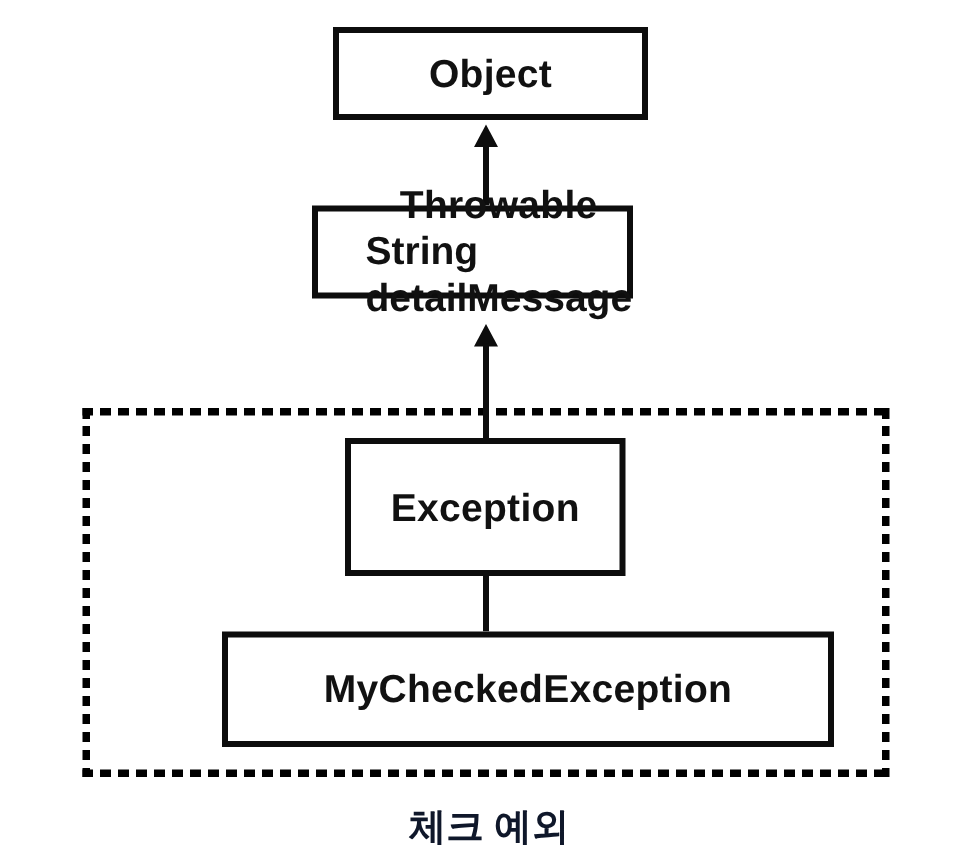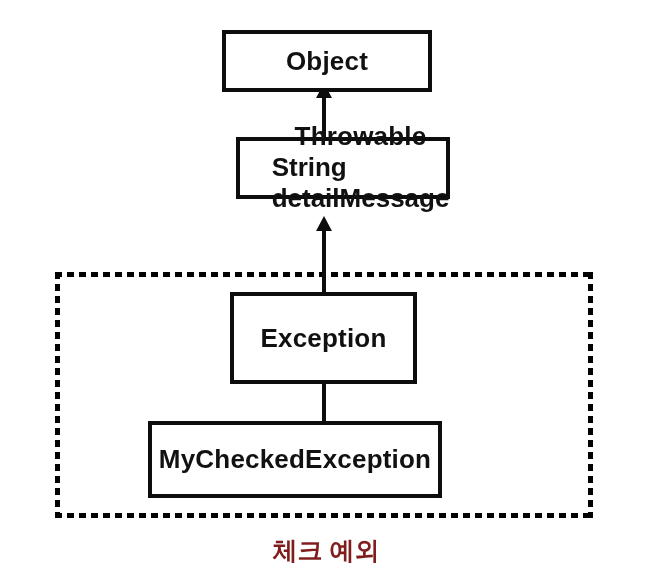--- a/index.html
+++ b/index.html
@@ -33,24 +33,24 @@
     font-weight: 700;
     line-height: 1.1;
     letter-spacing: 0.2px;
   }
   .node .field {
     font-size: 26px;
     font-weight: 700;
     line-height: 1.2;
     margin-top: 2px;
   }
-  .node-object   { left: 222px; top: 18px;  width: 210px; height: 62px; margin-top: 12px; }
-  .node-throwable{ left: 236px; top: 137px; width: 214px; height: 62px; padding-left: 35px; }
+  .node-object   { left: 222px; top: 18px;  width: 210px; height: 62px; }
+  .node-throwable{ left: 208px; top: 137px; width: 214px; height: 62px; padding-left: 35px; }
   .node-exception{ left: 230px; top: 292px; width: 187px; height: 92px; }
-  .node-mce      { left: 148px; top: 421px; width: 294px; height: 77px; }
+  .node-mce      { left: 148px; top: 421px; width: 408px; height: 77px; }
 
   
   .group-box {
     position: absolute;
     left: 55px; top: 272px;
     width: 538px; height: 246px;
     box-sizing: border-box;
     z-index: 1;
     background:
       repeating-linear-gradient(to right, #000 0 7px, transparent 7px 12px) left top    / 100% 5px no-repeat,
@@ -84,21 +84,21 @@
   .a3-shaft { top: 380px; height: 41px; }
 
   
   .caption {
     position: absolute;
     left: 0; top: 534px;
     width: 652px;
     text-align: center;
     font-size: 25px;
     font-weight: 700;
-    color: #7f1d1d;
+    color: #0f172a;
     z-index: 1;
   }
 </style>
 </head>
 <body>
 
 <div class="canvas">
 
   <div class="group-box"></div>
 

